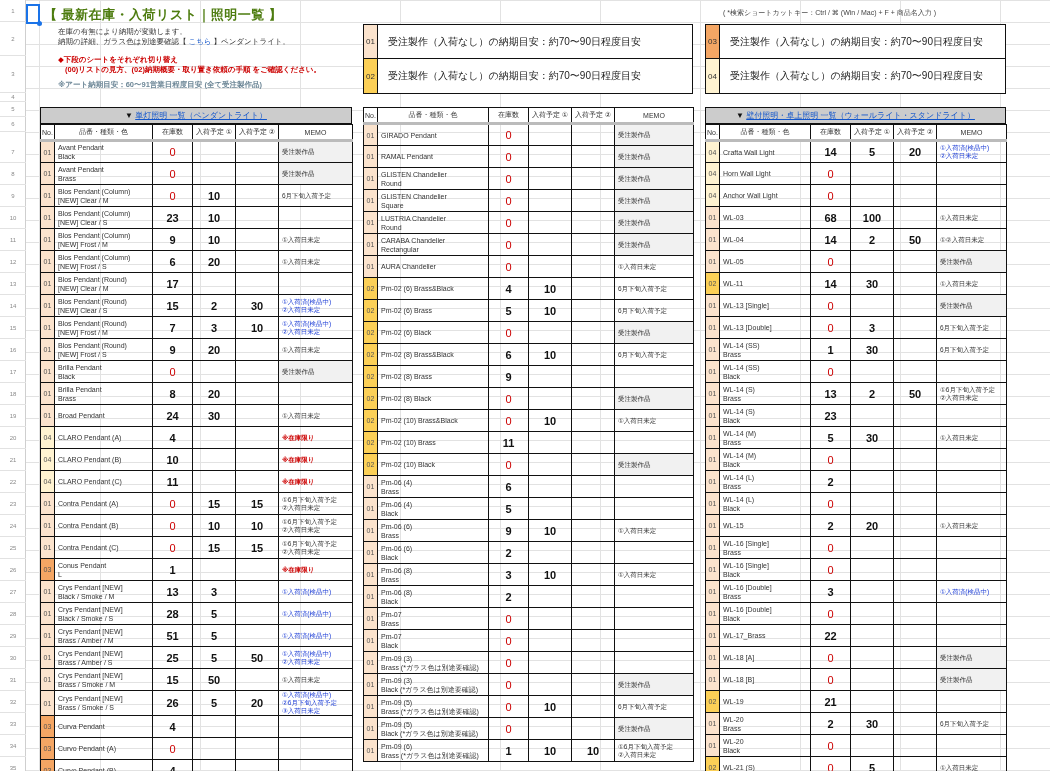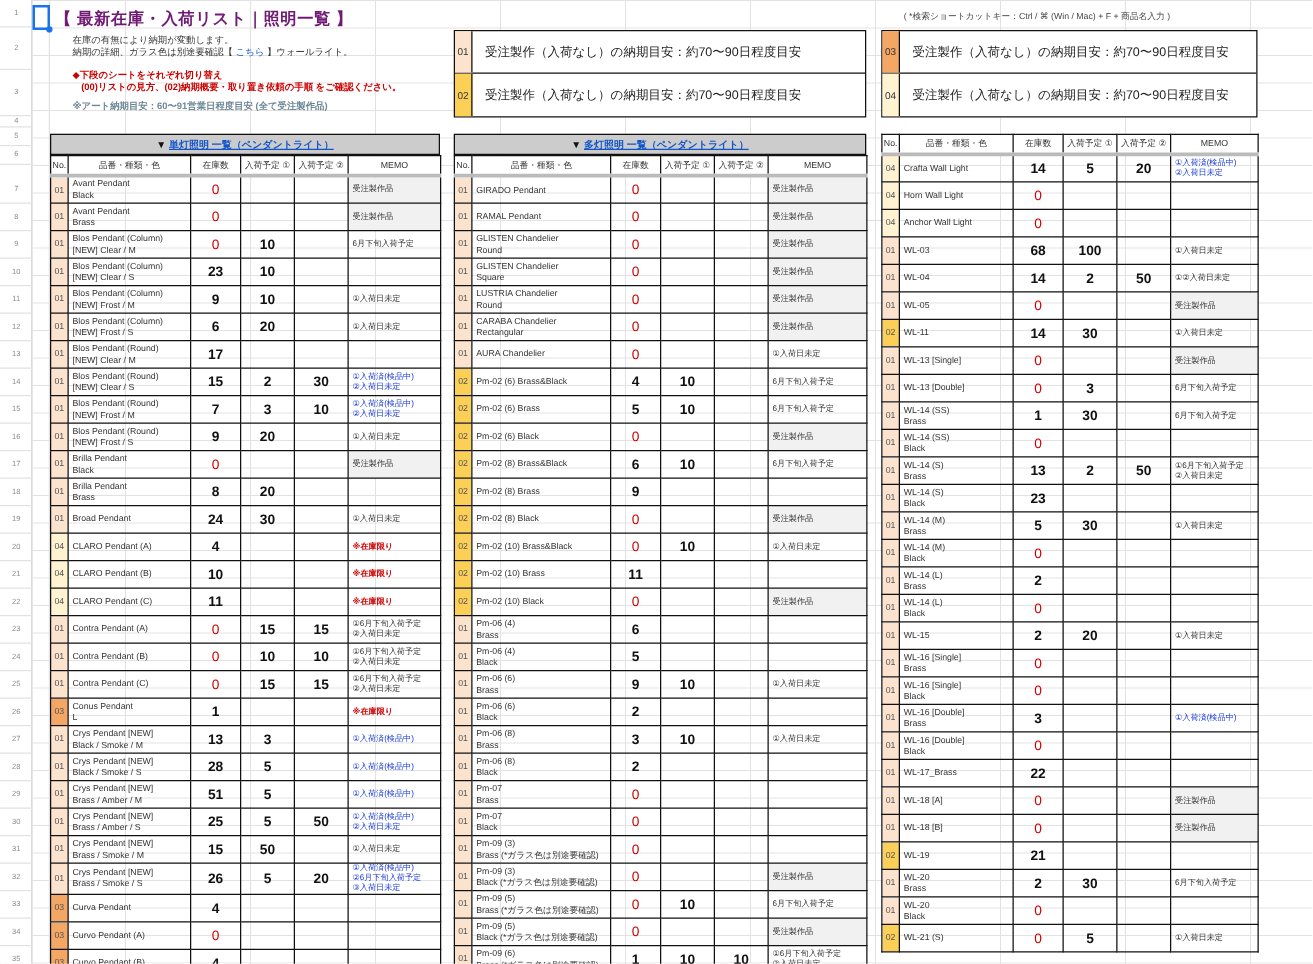--- a/index.html
+++ b/index.html
@@ -13,37 +13,37 @@
       linear-gradient(to bottom, #e2e2e2 1px, transparent 1px);
     background-size: 100px 22px;
     z-index: 0;
   }
   .rowhdr { position: absolute; left: 0; top: 0; width: 26px; height: 771px; background: #fff; border-right: 1px solid #cfcfcf; z-index: 1; }
   .rowhdr .rn { position: absolute; left: 0; width: 26px; text-align: center; font-size: 6px; color: #8a8a8a; border-bottom: 1px solid #e2e2e2; display:flex; align-items:center; justify-content:center; }
   .colA { position: absolute; left: 26px; top: 0; width: 14px; height: 771px; border-right: 1px solid #e2e2e2; z-index: 1; }
   .selcell { position: absolute; left: 26px; top: 4px; width: 14px; height: 20px; border: 2px solid #1a73e8; z-index: 5; }
   .selcell::after { content: ""; position: absolute; right: -4px; bottom: -4px; width: 5px; height: 5px; background: #1a73e8; border-radius: 50%; }
 
-  .title { position: absolute; left: 44px; top: 6px; font-size: 13px; font-weight: bold; color: #701a75; z-index: 2; letter-spacing: 0.5px; }
+  .title { position: absolute; left: 44px; top: 6px; font-size: 13px; font-weight: bold; color: #4d7c0f; z-index: 2; letter-spacing: 0.5px; }
   .notes { position: absolute; left: 58px; top: 27px; font-size: 7.5px; line-height: 9.5px; color: #333; z-index: 2; }
   .notes .link { color: #1155cc; }
   .notes .red { color: #cc0000; font-weight: bold; }
   .notes .gray { color: #6d8797; font-weight: bold; }
 
   .shortcut { position: absolute; left: 723px; top: 8px; font-size: 7px; color: #444; z-index: 2; }
 
   .legend-box { position: absolute; border: 1.5px solid #111; background: #fff; z-index: 2; }
   .legend-row { position: absolute; left: 0; width: 100%; height: 50%; display: flex; align-items: center; }
   .legend-row.r1 { top: 0; border-bottom: 1px solid #111; }
   .legend-row.r2 { top: 50%; }
   .legend-code { width: 14px; height: 100%; display: flex; align-items: center; justify-content: center; font-size: 8px; color: #333; border-right: 1px solid #111; }
   .legend-text { padding-left: 10px; font-size: 10px; color: #222; }
 
   .section { position: absolute; top: 107px; z-index: 2; }
-  .sec-title { height: 17px; background: #cccccc; border: 1.5px solid #111; border-bottom: 1px solid #111; text-align: center; font-size: 8px; font-weight: bold; line-height: 15px; color: #111; }
+  .sec-title { height: 17px; background: #cccccc; border: 1.5px solid #111; border-bottom: 1px solid #111; text-align: center; font-size: 8px; font-weight: normal; line-height: 15px; color: #111; }
   .sec-title a { color: #1155cc; text-decoration: underline; }
   table { border-collapse: collapse; table-layout: fixed; width: 100%; }
   th { height: 16px; font-size: 7px; font-weight: normal; color: #333; border: 1px solid #111; background: #fff; }
   td { height: 22px; border: 1px solid #111; font-size: 7px; color: #333; vertical-align: middle; overflow: hidden; }
   thead tr { border-bottom: 3px solid #bbbbbb; }
   td.code { text-align: center; font-size: 7px; color: #555; padding: 0; }
   td.code.c01 { background: #fbe3cd; }
   td.code.c02 { background: #fcd057; }
   td.code.c03 { background: #f4a664; }
   td.code.c04 { background: #fff3d1; }
@@ -96,21 +96,21 @@
     <div class="rn" style="top: 735px; height: 22px;">34</div>
     <div class="rn" style="top: 757px; height: 22px;">35</div>
   </div>
 <div class="colA"></div>
 <div class="selcell"></div>
 
 <div class="title">【 最新在庫・入荷リスト｜照明一覧 】</div>
 
 <div class="notes">
   <div>在庫の有無により納期が変動します。</div>
-  <div><span>納期の詳細、ガラス色は別途要確認【 </span><span class="link">こちら</span><span> 】ウォールライト。</span></div>
+  <div><span>納期の詳細、ガラス色は別途要確認【 </span><span class="link">こちら</span><span> 】ペンダントライト。</span></div>
   <div style="height:9px"></div>
   <div class="red">◆下段のシートをそれぞれ切り替え</div>
   <div class="red" style="padding-left:7px">(00)リストの見方、(02)納期概要・取り置き依頼の手順 をご確認ください。</div>
   <div style="height:6px"></div>
   <div class="gray">※アート納期目安：60〜91営業日程度目安 (全て受注製作品)</div>
 </div>
 
 <div class="shortcut">( *検索ショートカットキー：Ctrl / ⌘ (Win / Mac) + F + 商品名入力 )</div>
 
 <div class="legend-box" style="left:363px; top:24px; width:330px; height:70px;">
@@ -413,21 +413,20 @@
           <td class="name">Curvo Pendant (B)</td>
           <td class="num">4</td>
           <td class="num"></td>
           <td class="num"></td>
           <td class="memo"></td>
         </tr>
       </tbody>
     </table>
   </div>
 <div class="section" id="sec1" style="left:363px; width:330px;">
-    <div class="sec-title"><span>▼ </span><a>多灯照明 一覧（ペンダントライト）</a></div>
     <table>
       <colgroup>
         <col style="width: 14px;">
         <col style="width: 111px;">
         <col style="width: 40px;">
         <col style="width: 43px;">
         <col style="width: 43px;">
         <col style="width: 79px;">
       </colgroup>
       <thead>
@@ -688,20 +687,21 @@
           <td class="num">1</td>
           <td class="num">10</td>
           <td class="num">10</td>
           <td class="memo">①6月下旬入荷予定
 ②入荷日未定</td>
         </tr>
       </tbody>
     </table>
   </div>
 <div class="section" id="sec2" style="left:705px; width:301px;">
+    <div class="sec-title"><span>▼ </span><a>壁付照明・卓上照明 一覧（ウォールライト・スタンドライト）</a></div>
     <table>
       <colgroup>
         <col style="width: 14px;">
         <col style="width: 91px;">
         <col style="width: 40px;">
         <col style="width: 43px;">
         <col style="width: 43px;">
         <col style="width: 70px;">
       </colgroup>
       <thead>

